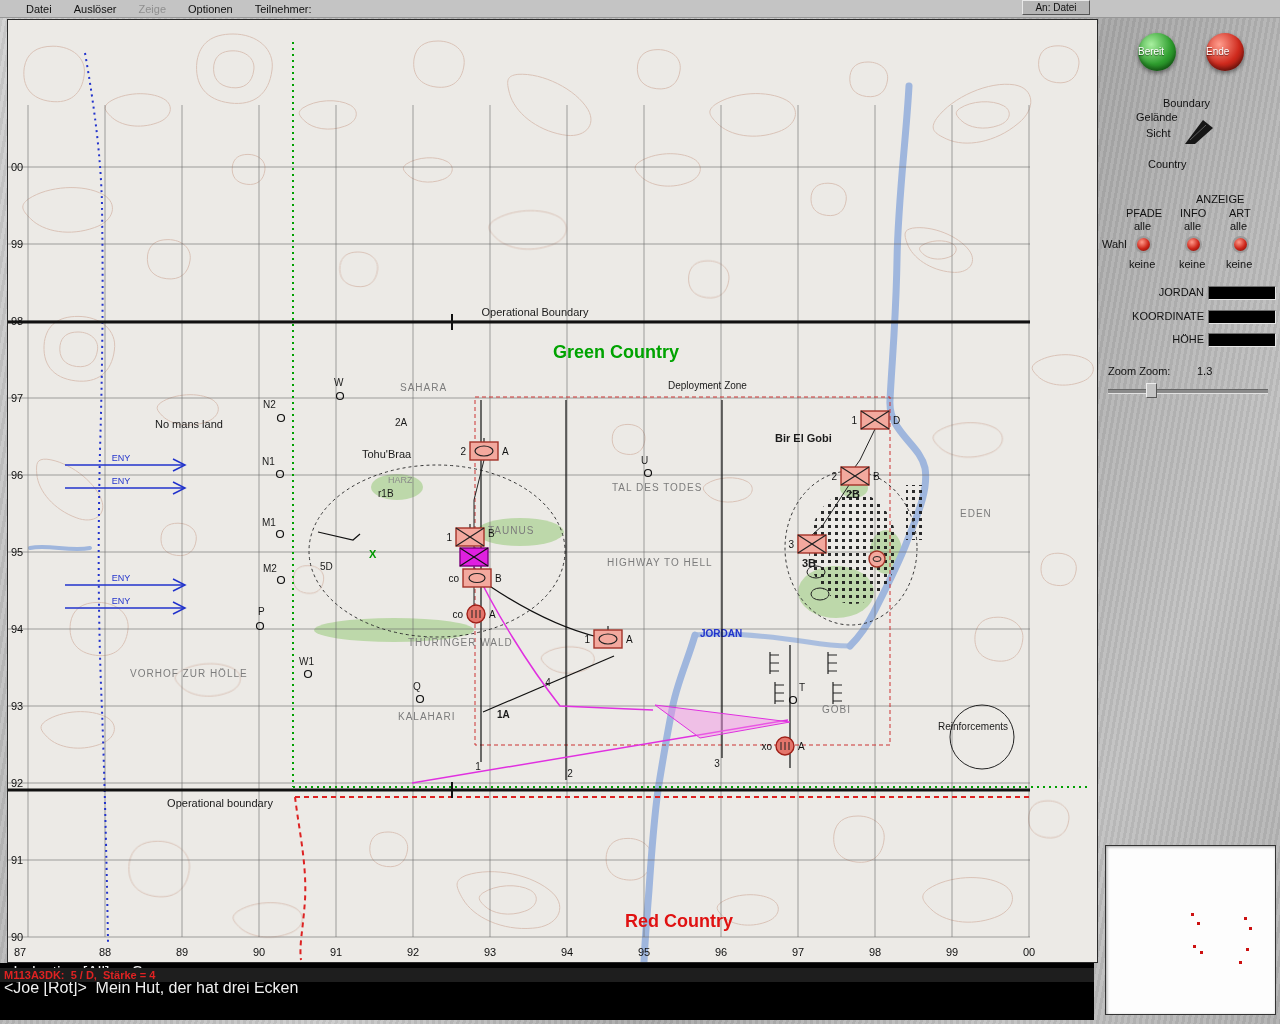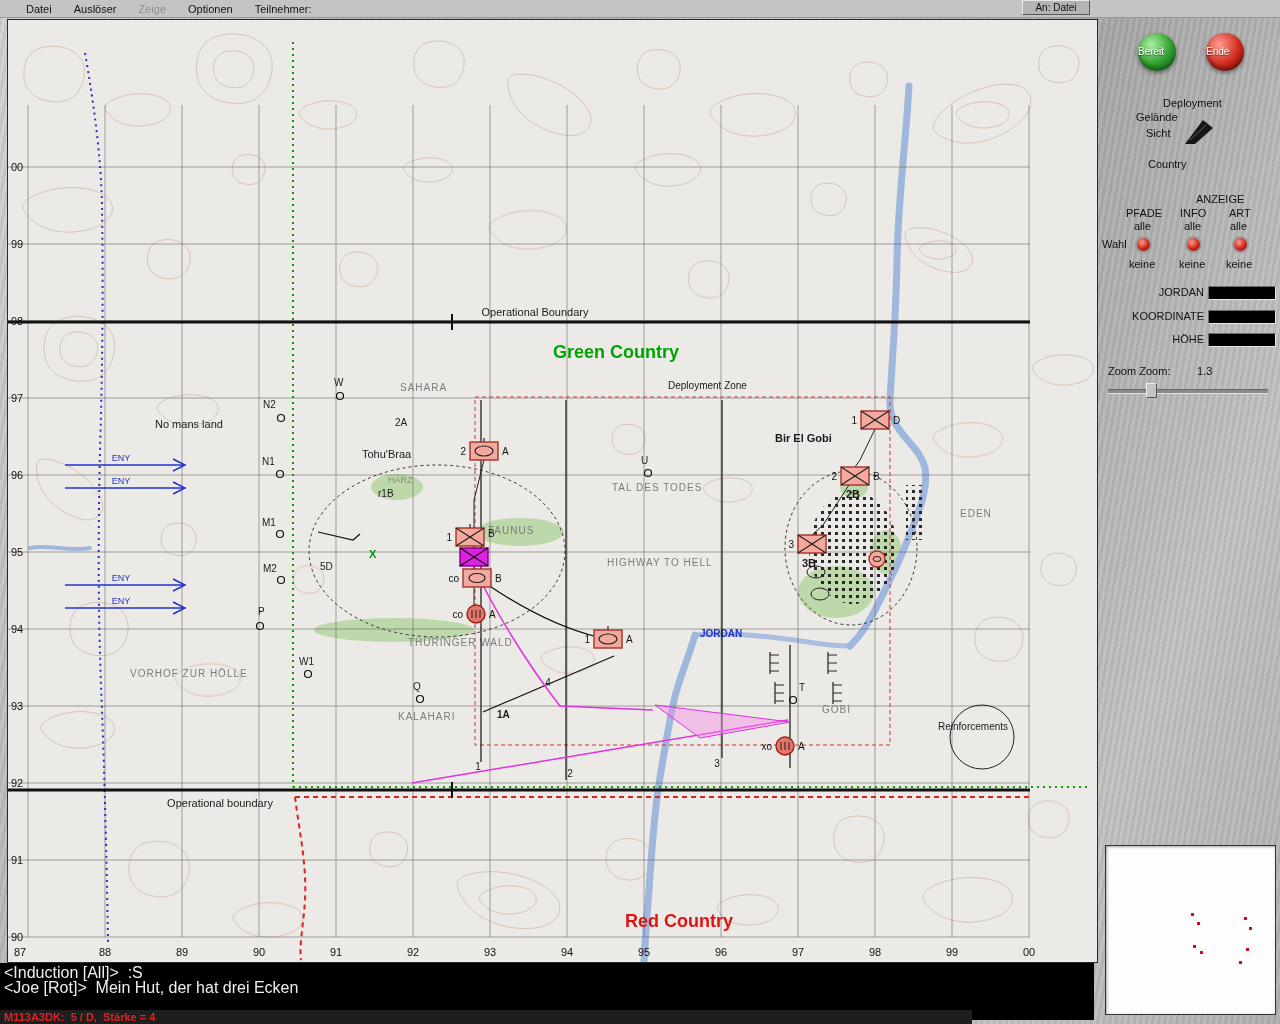--- a/index.html
+++ b/index.html
@@ -53,21 +53,21 @@
     border-top:1px solid #666;border-bottom:1px solid #e2e2e2;cursor:pointer}
   #zoom-handle{position:absolute;left:46px;top:383px;width:9px;height:13px;background:#c4c4c4;
     border:1px solid;border-color:#eee #555 #555 #eee;cursor:pointer}
   #minimap{position:absolute;left:5px;top:845px;width:169px;height:168px;background:#fdfdfd;
     border:1px solid #333;box-shadow:inset 1px 1px 3px rgba(0,0,0,.35);cursor:pointer}
   .mm-dot{position:absolute;width:3px;height:3px;background:#cc1111}
   
   #chat{position:absolute;left:0;top:963px;width:1094px;height:57px;background:#000;
     color:#efefef;font-size:16px;line-height:15px;padding:2px 4px;box-sizing:border-box}
   .chat-line{white-space:pre}
-  #status{position:absolute;left:0;top:1010px;width:972px;height:14px;background:#1e1e1e}
+  #status{position:absolute;left:0;top:968px;width:1094px;height:14px;background:#1e1e1e}
   #status-left{position:absolute;left:4px;top:1px;color:#e02222;font-size:11px;font-weight:bold;white-space:pre}
   #an-alle{position:absolute;left:1022px;top:0px;width:66px;height:13px;background:#b4b4b4;
     border:1px solid;border-color:#e8e8e8 #555 #555 #e8e8e8;font-size:10px;color:#111;
     text-align:center;line-height:13px;cursor:pointer}
 </style>
 </head>
 <body>
 
 <div id="menubar">
   <span class="mi">Datei</span>
@@ -459,21 +459,21 @@
     <text class="t-unit" x="764" y="730" text-anchor="end">xo</text>
     <text class="t-unit" x="790" y="730">A</text>
   </g>
 </svg>
 </div>
 
 <div id="sidebar">
   <div id="btn-bereit" class="round-btn">Bereit</div>
   <div id="btn-ende" class="round-btn">Ende</div>
 
-  <div class="sb-label" style="left:63px;top:97px">Deployment</div>
+  <div class="sb-label" style="left:63px;top:97px">Boundary</div>
   <div class="sb-label" style="left:36px;top:111px">Gelände</div>
   <div class="sb-label" style="left:46px;top:127px">Sicht</div>
   <svg style="position:absolute;left:82px;top:113px" width="36" height="36">
     <polygon points="3,31 21,7 31,15 13,31" fill="#161616"></polygon>
     <line x1="8" y1="27" x2="24" y2="12" stroke="#5c5c5c" stroke-width="1"></line>
   </svg>
   <div class="sb-label" style="left:48px;top:158px">Country</div>
 
   <div class="sb-label" style="left:96px;top:193px">ANZEIGE</div>
   <div class="sb-label" style="left:26px;top:207px">PFADE</div>

